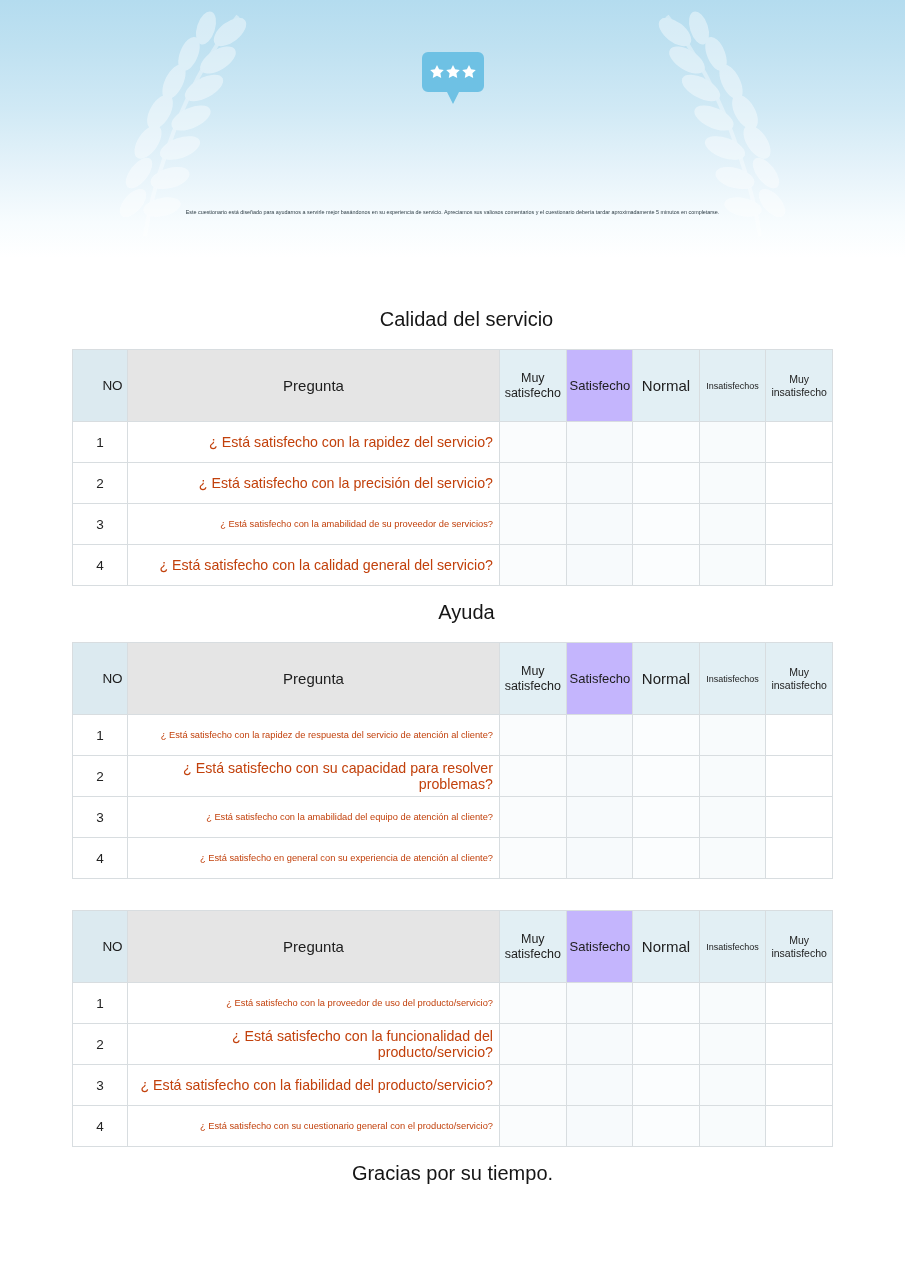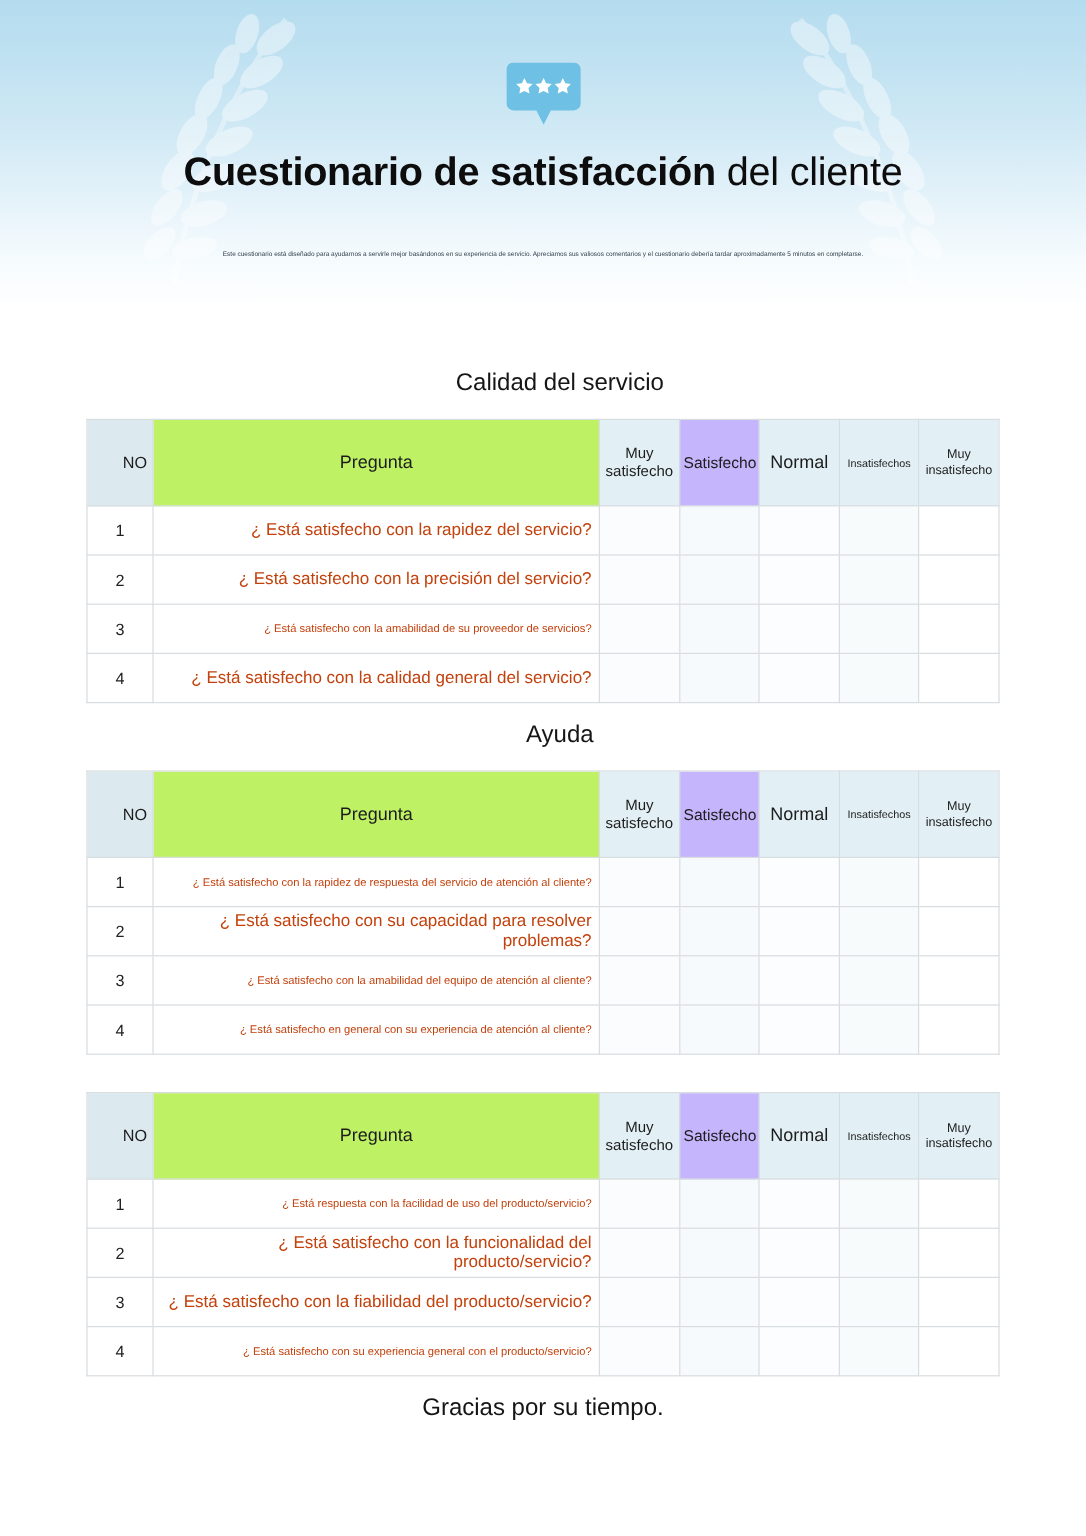--- a/index.html
+++ b/index.html
@@ -108,21 +108,21 @@
     font-weight: 400;
   }
 
   
   table.survey thead th {
     height: 72px;
     background: #e2eff4;
     padding: 2px 3px;
   }
   table.survey thead th.c-no     { background: #dceaf0; font-size: 13.5px; padding-left: 28px; }
-  table.survey thead th.c-q      { background: #bef264; font-size: 15px; }
+  table.survey thead th.c-q      { background: #e5e5e5; font-size: 15px; }
   table.survey thead th.c-r0     { background: #e2eff4; font-size: 12.5px; line-height: 15px; }
   table.survey thead th.c-r1     { background: #c4b5fd; font-size: 13px; }
   table.survey thead th.c-r2     { background: #e2eff4; font-size: 15px; }
   table.survey thead th.c-r3     { background: #e2eff4; font-size: 9px; }
   table.survey thead th.c-r4     { background: #e2eff4; font-size: 10.5px; line-height: 13px; }
 
   
   table.survey tbody td { height: 41px; padding: 2px 6px; }
   table.survey tbody td.c-no { font-size: 13.5px; color: #222; }
   table.survey tbody td.c-q  { text-align: right; padding-left: 10px; color: #c2410c; }
@@ -212,24 +212,20 @@
     <svg viewBox="0 0 62 52" width="62" height="52" aria-hidden="true">
       <path d="M6 0 H56 A6 6 0 0 1 62 6 V34 A6 6 0 0 1 56 40 H37 L31 52 L25 40 H6 A6 6 0 0 1 0 34 V6 A6 6 0 0 1 6 0 Z" fill="#6ec1e4"></path>
       <g fill="#ffffff">
         <path d="M15 13 l2.1 4.3 4.7 .7 -3.4 3.3 .8 4.7 -4.2 -2.2 -4.2 2.2 .8 -4.7 -3.4 -3.3 4.7 -.7 Z"></path>
         <path d="M31 13 l2.1 4.3 4.7 .7 -3.4 3.3 .8 4.7 -4.2 -2.2 -4.2 2.2 .8 -4.7 -3.4 -3.3 4.7 -.7 Z"></path>
         <path d="M47 13 l2.1 4.3 4.7 .7 -3.4 3.3 .8 4.7 -4.2 -2.2 -4.2 2.2 .8 -4.7 -3.4 -3.3 4.7 -.7 Z"></path>
       </g>
     </svg>
   </span>
 
-  <div class="banner-title">
-    <span class="t-bold">Cuestionario de satisfacción</span>
-    <span class="t-light">del cliente</span>
-  </div>
 
   <div class="banner-sub">Este cuestionario está diseñado para ayudarnos a servirle mejor basándonos en su experiencia de servicio. Apreciamos sus valiosos comentarios y el cuestionario debería tardar aproximadamente 5 minutos en completarse.</div>
 </div>
 
 <div class="sheet">
 
   <div class="sp-1"></div>
 
   <div class="section">
     <div class="section-title size-lg">Calidad del servicio</div>
@@ -389,21 +385,21 @@
             <th class="c-r0">Muy satisfecho</th>
             <th class="c-r1">Satisfecho</th>
             <th class="c-r2">Normal</th>
             <th class="c-r3">Insatisfechos</th>
             <th class="c-r4">Muy insatisfecho</th>
           </tr>
         </thead>
         <tbody>
           <tr>
             <td class="c-no">1</td>
-            <td class="c-q fs-small">¿ Está respuesta con la facilidad de uso del producto/servicio?</td>
+            <td class="c-q fs-small">¿ Está satisfecho con la proveedor de uso del producto/servicio?</td>
             <td class="a0"></td>
             <td class="a1"></td>
             <td class="a2"></td>
             <td class="a3"></td>
             <td class="a4"></td>
           </tr>
           <tr>
             <td class="c-no">2</td>
             <td class="c-q fs-big">¿ Está satisfecho con la funcionalidad del producto/servicio?</td>
             <td class="a0"></td>
@@ -416,21 +412,21 @@
             <td class="c-no">3</td>
             <td class="c-q fs-big">¿ Está satisfecho con la fiabilidad del producto/servicio?</td>
             <td class="a0"></td>
             <td class="a1"></td>
             <td class="a2"></td>
             <td class="a3"></td>
             <td class="a4"></td>
           </tr>
           <tr>
             <td class="c-no">4</td>
-            <td class="c-q fs-small">¿ Está satisfecho con su experiencia general con el producto/servicio?</td>
+            <td class="c-q fs-small">¿ Está satisfecho con su cuestionario general con el producto/servicio?</td>
             <td class="a0"></td>
             <td class="a1"></td>
             <td class="a2"></td>
             <td class="a3"></td>
             <td class="a4"></td>
           </tr>
         </tbody>
       </table>
     </div>
   </div>

